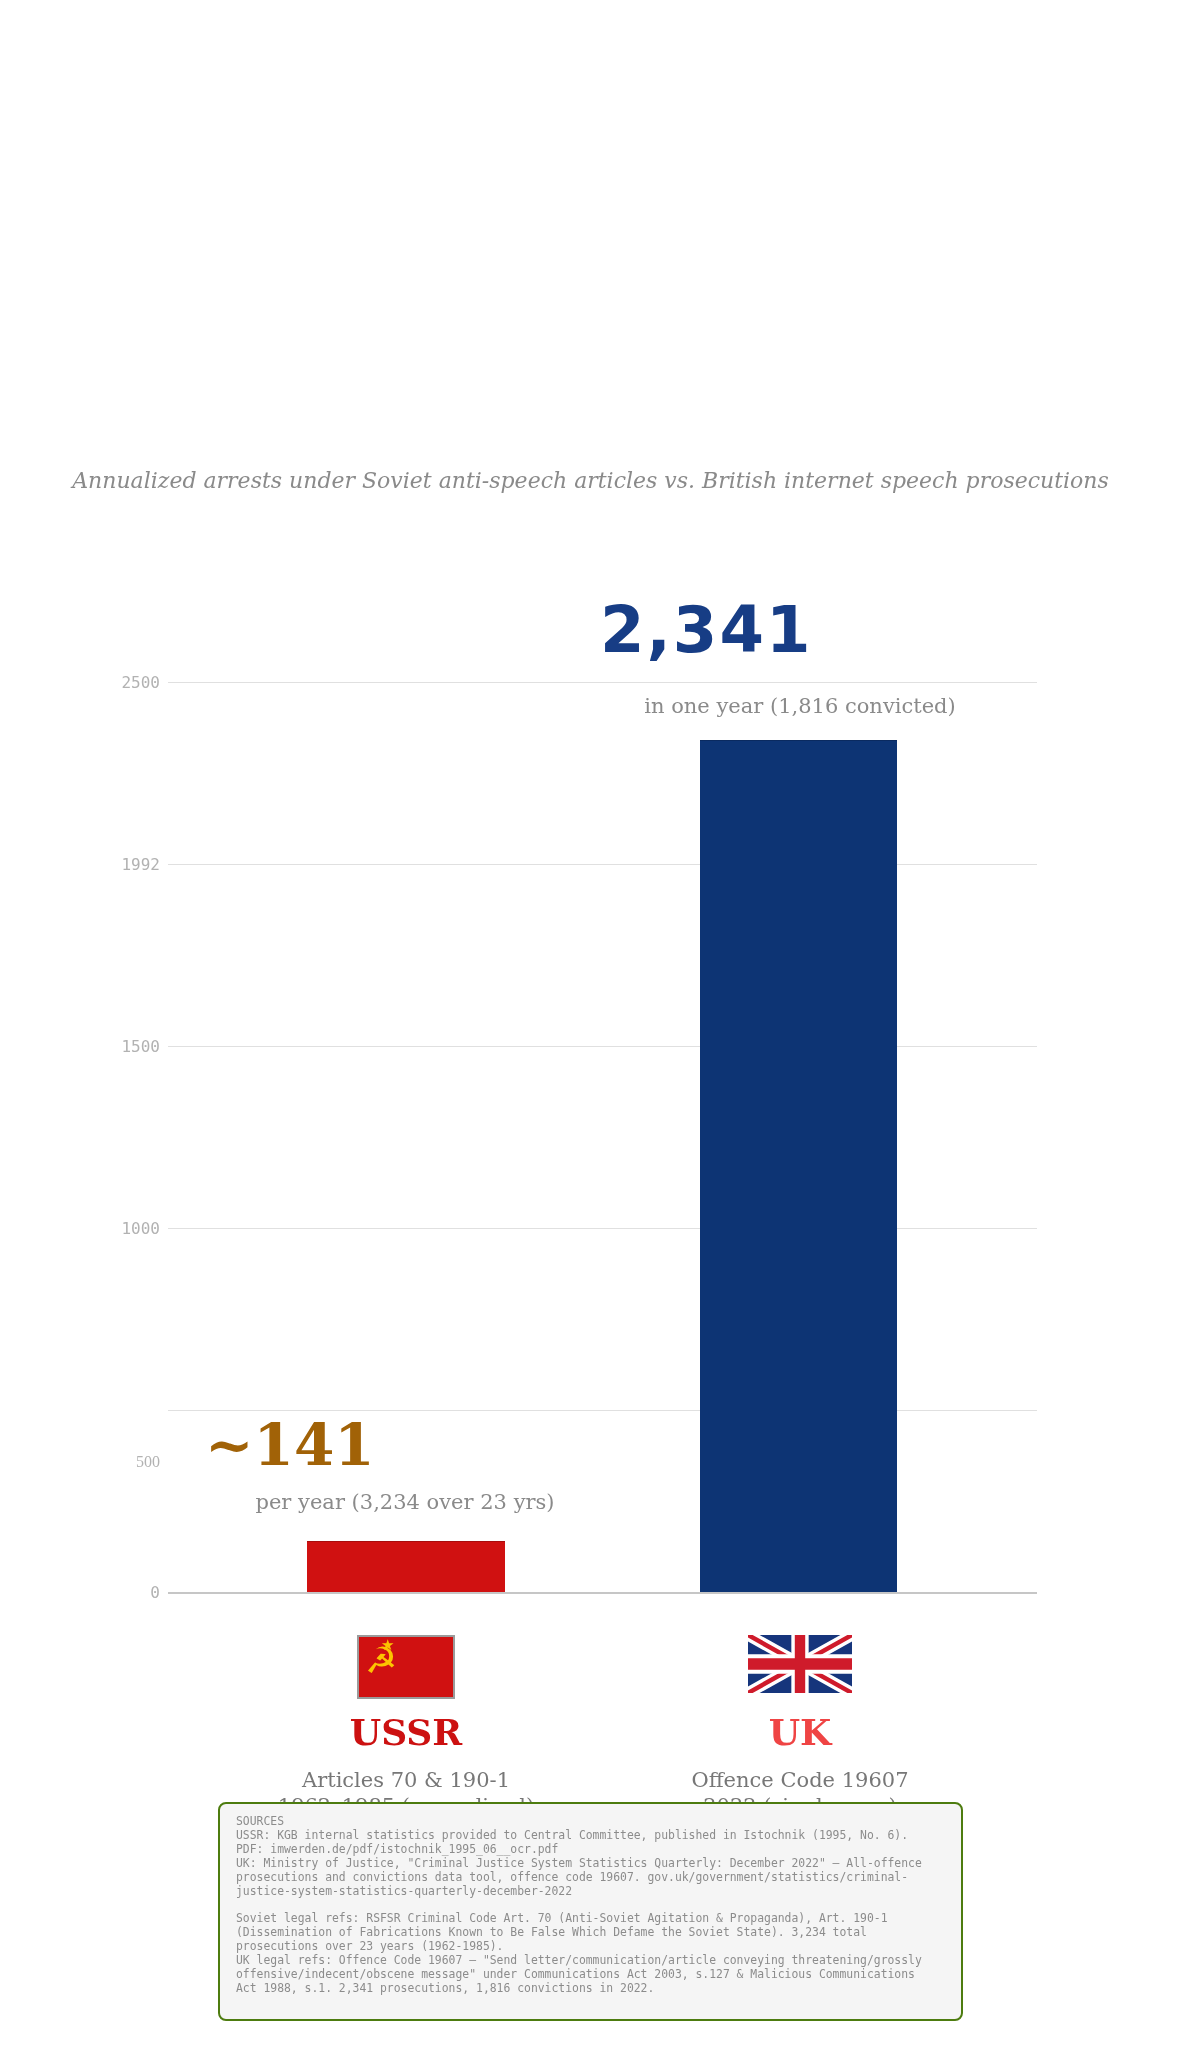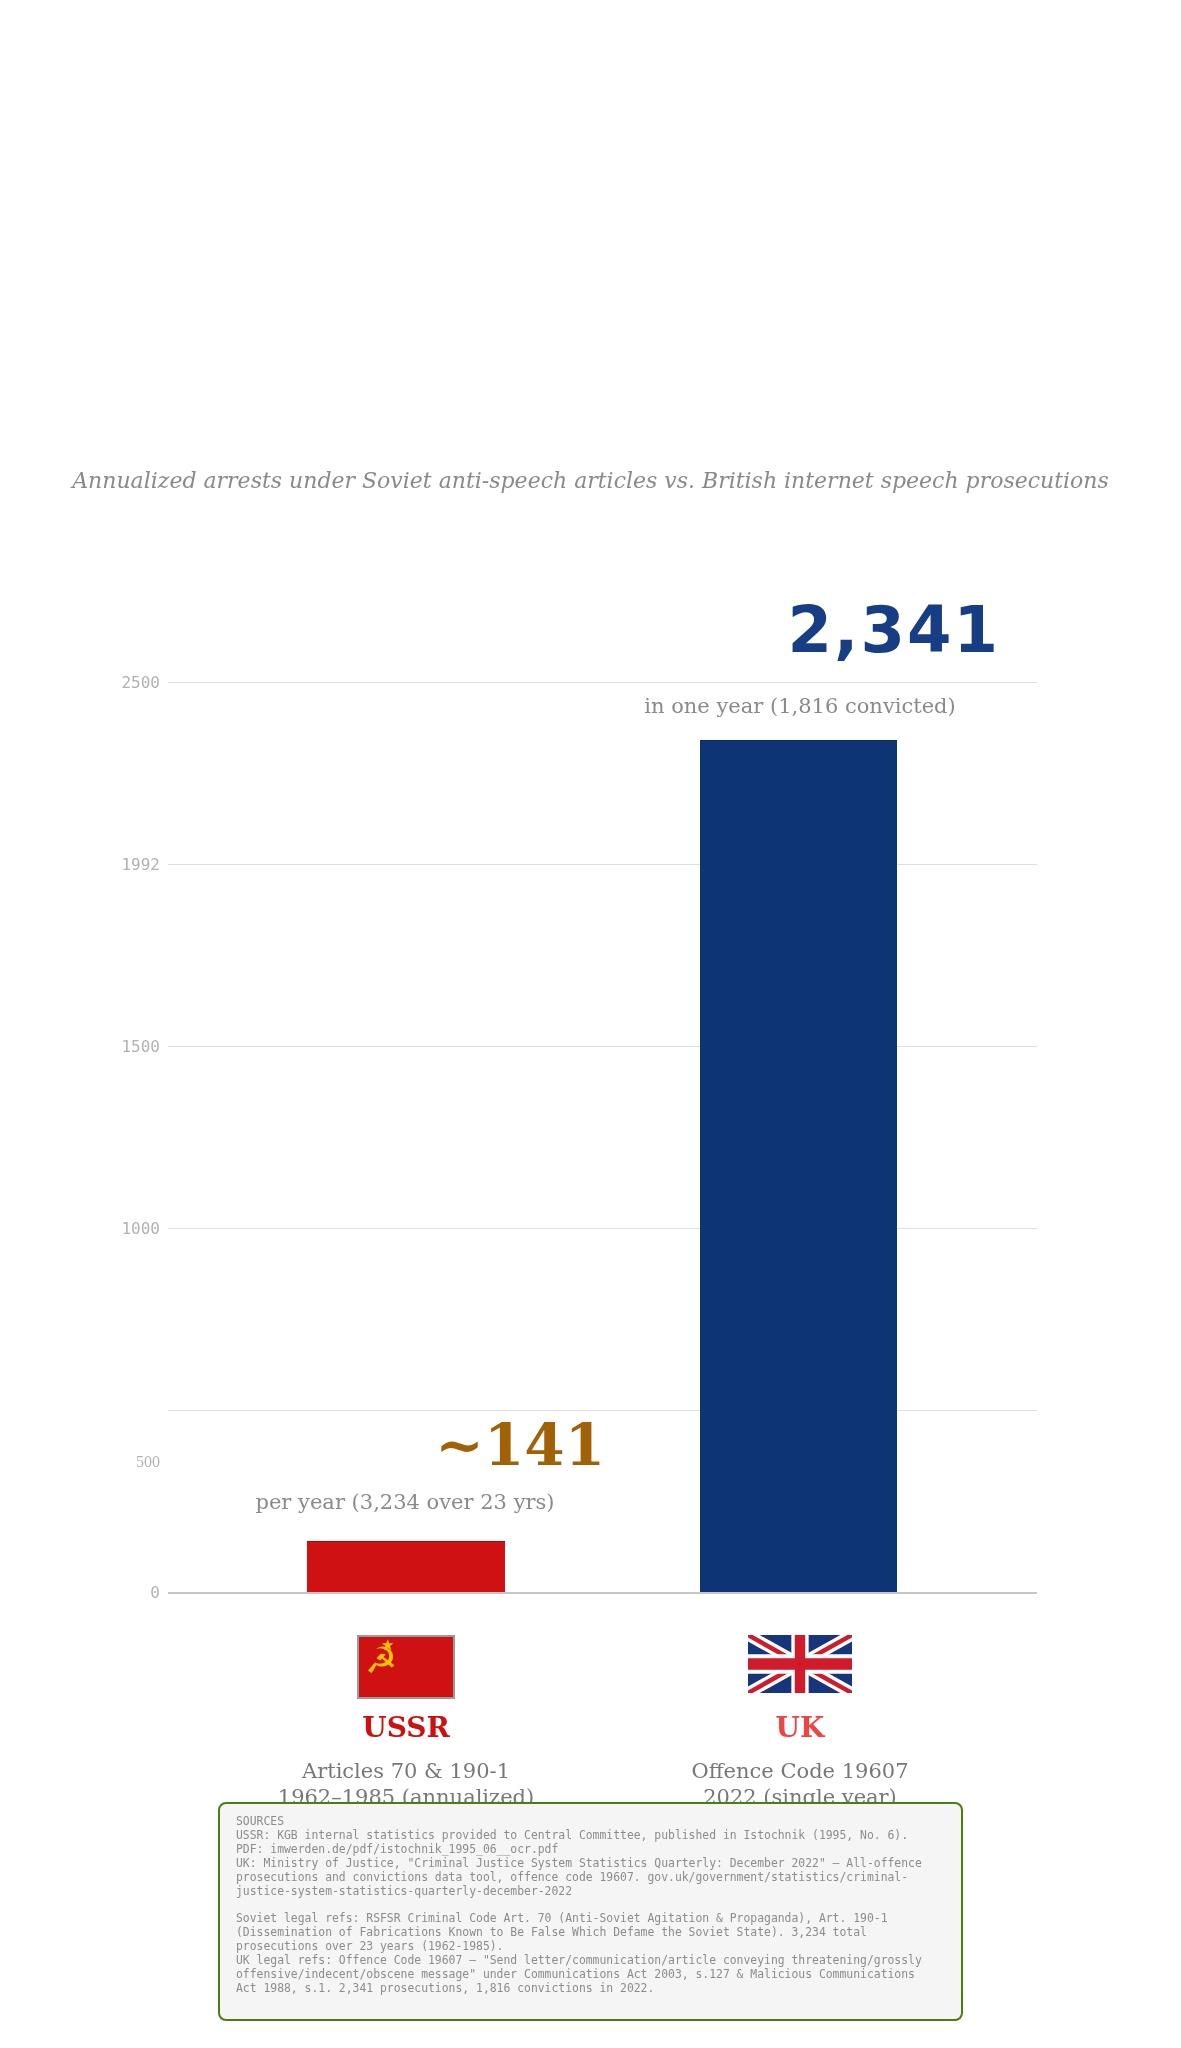--- a/index.html
+++ b/index.html
@@ -18,21 +18,21 @@
   #plot{position:absolute;left:0;top:0;width:1181px;height:2048px;}
   .gridline{position:absolute;left:168px;width:869px;height:1px;background:#e0e0e0;}
   .gridline.baseline{background:#c6c6c6;height:2px;}
   .tick-label{position:absolute;width:60px;text-align:right;left:100px;
               font-family:"DejaVu Sans Mono", monospace;font-size:16px;color:#b2b2b2;}
 
   .bar{position:absolute;bottom:456px;} 
   .bar-ussr{left:307px;width:198px;background:#d01111;box-shadow:inset 0 1px 0 #a80d0d;}
   .bar-uk{left:700px;width:197px;background:#0d3474;box-shadow:inset 0 1px 0 #0a2a60;}
 
-  .value-label{position:absolute;text-align:right;line-height:1;}
+  .value-label{position:absolute;text-align:left;line-height:1;}
   .value-uk{left:600px;width:400px;top:598px;color:#173d85;
             font-family:"DejaVu Sans", sans-serif;font-weight:bold;font-size:64px;letter-spacing:2px;}
   .value-ussr{left:205px;width:400px;top:1416px;color:#a16207;
               font-family:"DejaVu Serif", serif;font-weight:bold;font-size:58px;}
   .value-sub{position:absolute;text-align:center;color:#8a8a8a;
              font-family:"DejaVu Serif", serif;font-size:21px;line-height:1;}
   .sub-uk{left:600px;width:400px;top:696px;}
   .sub-ussr{left:205px;width:400px;top:1492px;}
 
   
@@ -43,21 +43,21 @@
 
   .ussr-flag{position:relative;width:94px;height:60px;background:#d01111;
              border:2px solid #9b9b9b;box-sizing:content-box;overflow:hidden;}
   .ussr-flag .star{position:absolute;left:22px;top:1px;font-size:15px;color:#fcc400;
                    font-family:"DejaVu Sans", sans-serif;line-height:1;}
   .ussr-flag .hs{position:absolute;left:6px;top:6px;font-size:36px;color:#fcc400;
                  font-family:"DejaVu Sans", sans-serif;line-height:1;}
 
   .uk-flag{width:104px;height:58px;display:block;}
 
-  .cat-name{margin-top:12px;font-family:"DejaVu Serif", serif;font-weight:bold;font-size:28px;line-height:1.1;}
+  .cat-name{margin-top:12px;font-family:"DejaVu Serif", serif;font-weight:bold;font-size:36px;line-height:1.1;}
   .cat-name.ussr{color:#cc1111;}
   .cat-name.uk{color:#ef4444;}
   .cat-caption{font-family:"DejaVu Serif", serif;font-size:21px;color:#777777;line-height:1.26;margin-top:14px;}
 
   
   .sources{position:absolute;left:218px;top:1802px;width:745px;height:219px;box-sizing:border-box;
            background:#f5f5f5;border:2px solid #4d7c0f;border-radius:8px;
            padding:11px 16px;font-family:"DejaVu Sans Mono", monospace;
            font-size:11.4px;line-height:1.22;color:#8c8c8c;white-space:pre-wrap;overflow:hidden;}
 </style>

